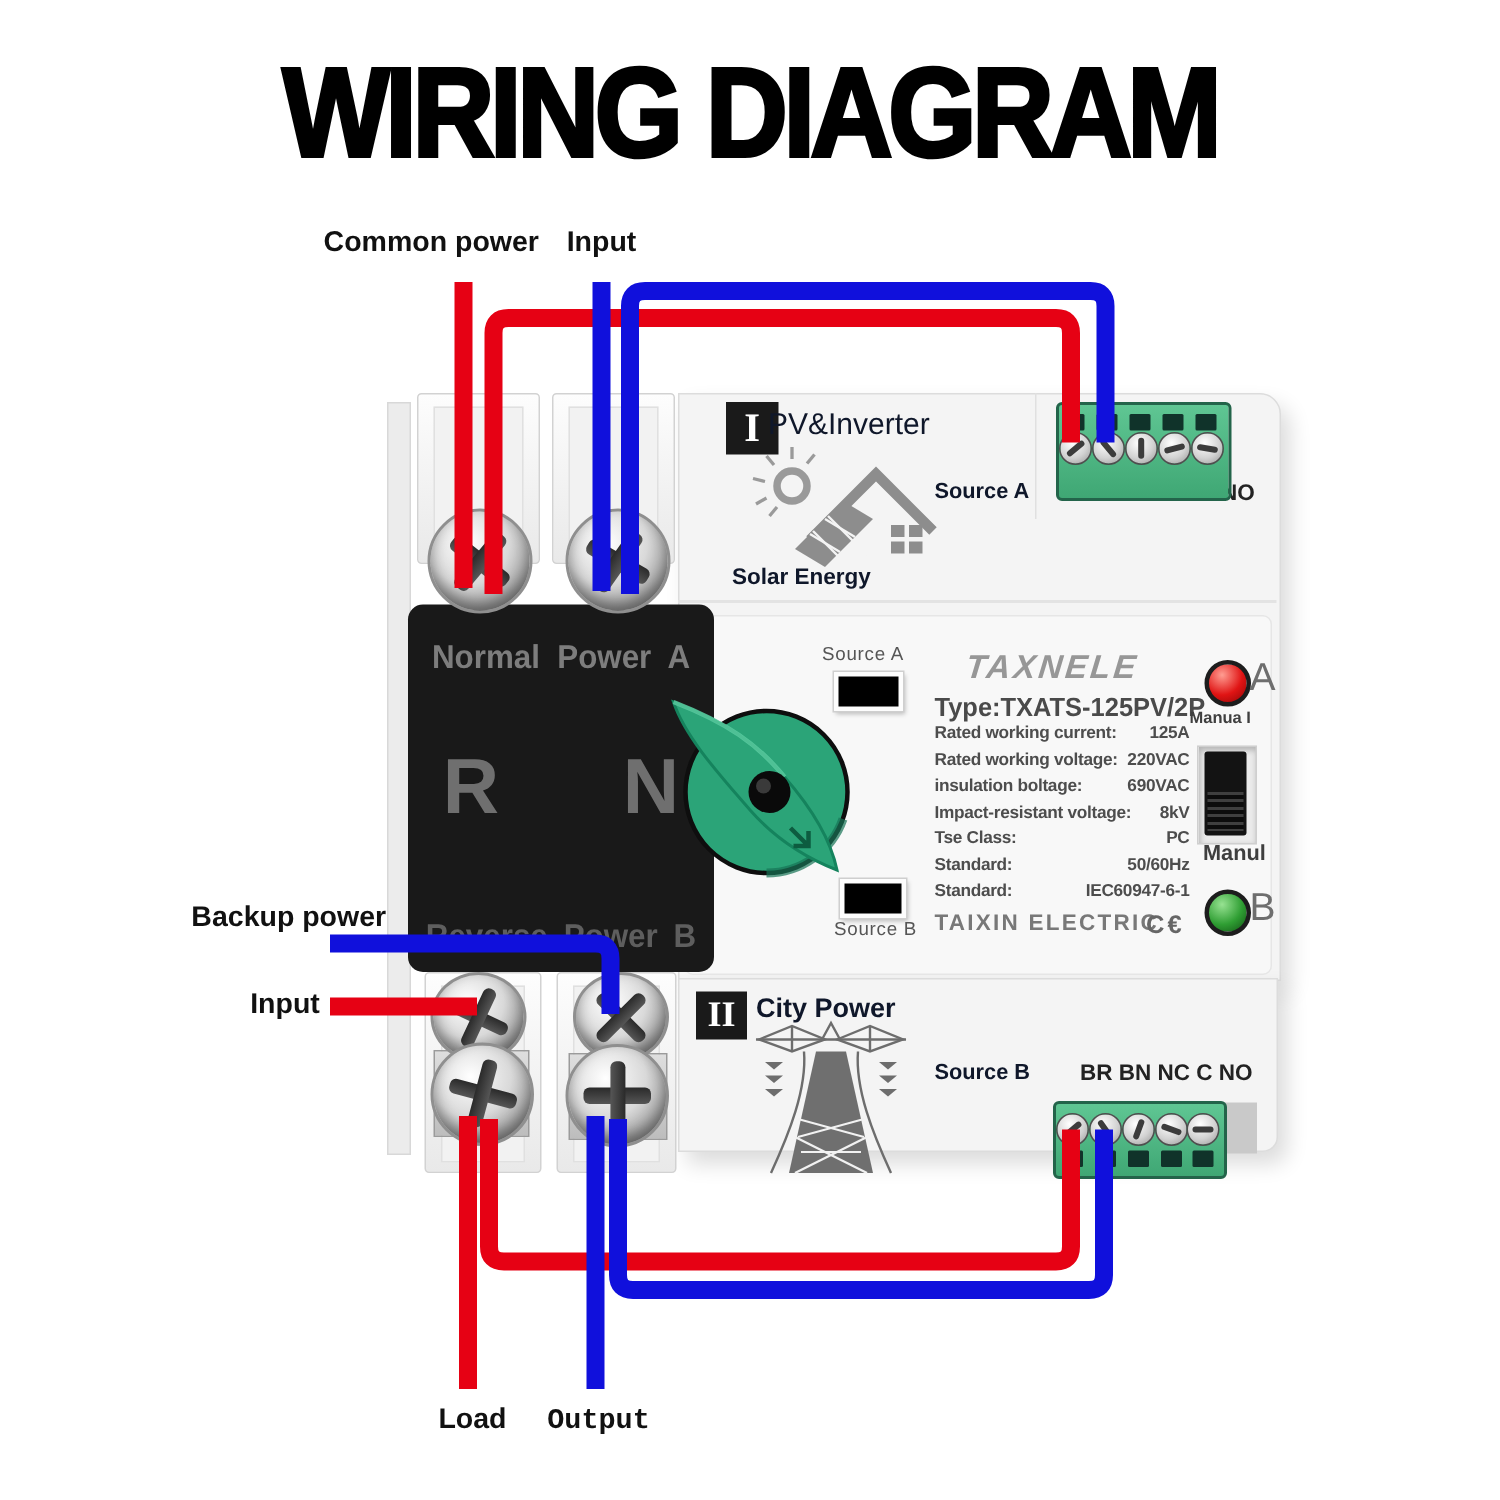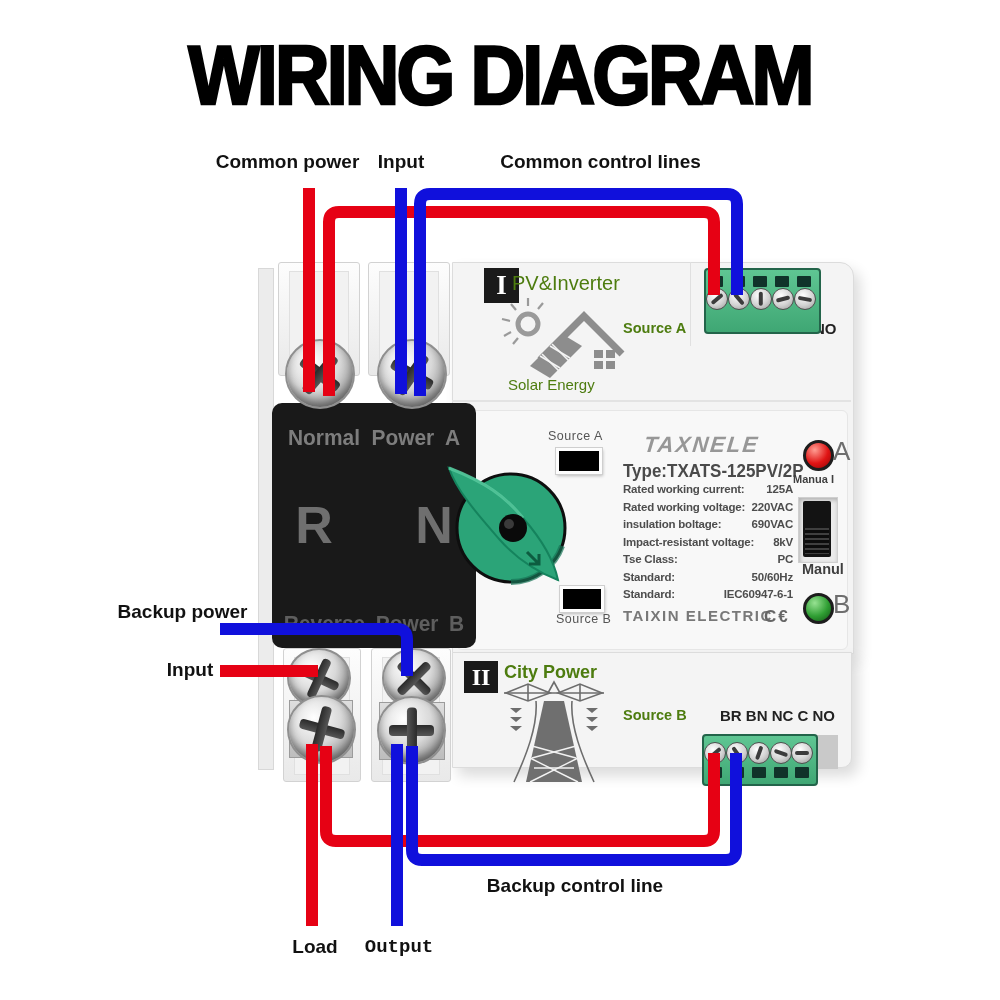--- a/index.html
+++ b/index.html
@@ -30,21 +30,21 @@
   
   .gblock{background:linear-gradient(180deg,#5 cc, #3a9); z-index:4;}
   .gblock{background:linear-gradient(180deg,#5fc693,var(--terminal-green,#3fa774));
           border:2px solid #23644a;border-radius:4px;z-index:4;}
   .gslot{position:absolute;width:14px;height:11px;background:#10332a;border-radius:1px;}
   .gscrew{position:absolute;width:20px;height:20px;border-radius:50%;border:1px solid #4e4e4e;
           background:radial-gradient(circle at 40% 32%,#ffffff,#d2d2d2 55%,#969696);}
   .gslash{position:absolute;left:15%;top:41%;width:70%;height:18%;background:#3c3c3c;
           border-radius:2px;transform:rotate(-40deg);}
   
-  .devtext{color:#4d7c0f;white-space:nowrap;}
+  .devtext{color:#0f172a;white-space:nowrap;}
   .numeral{background:#1a1a1a;color:#fff;text-align:center;
            font-family:"Liberation Serif",serif;font-weight:bold;z-index:4;}
   .spec-row{display:flex;justify-content:space-between;font-size:11.5px;color:#4d4d4d;
             font-weight:bold;letter-spacing:-.2px;}
   .note-line{font-size:11.5px;color:#4d4d4d;font-weight:bold;line-height:12.5px;white-space:pre;}
   
   .indwin{background:#000;border:3px solid #fdfdfd;box-shadow:0 0 0 1px #cfcfcf,1px 2px 3px rgba(0,0,0,.25);z-index:4;}
   .led{border-radius:50%;border:3px solid #1d1d1d;z-index:4;}
   #ledA{background:radial-gradient(circle at 35% 28%,#ff9d92,var(--led-red,#e01414) 55%,#8e0505);}
   #ledB{background:radial-gradient(circle at 35% 28%,#97e292,var(--led-green,#2f9e33) 55%,#115214);}
@@ -119,21 +119,21 @@
     <div class="bar" style="transform:rotate(15deg);"></div>
     <div class="bar" style="transform:rotate(-75deg);"></div>
   </div>
   <div class="abs screw" style="left:377px;top:696px;width:65px;height:65px;">
     <div class="bar" style="transform:rotate(0deg);"></div>
     <div class="bar" style="transform:rotate(90deg);"></div>
   </div>
 
   <div class="abs numeral" style="left:484px;top:268px;width:35px;height:35px;font-size:27px;line-height:35px;">I</div>
   <div class="abs devtext" style="left:512px;top:272px;font-size:20px;z-index:4;">PV&amp;Inverter</div>
-  <div class="abs devtext" style="left:508px;top:376px;font-size:15px;font-weight:normal;z-index:4;">Solar Energy</div>
+  <div class="abs devtext" style="left:488px;top:376px;font-size:15px;font-weight:bold;z-index:4;">Solar Energy</div>
   <div class="abs devtext" style="left:623px;top:320px;font-size:14.5px;font-weight:bold;z-index:4;">Source A</div>
   <div class="abs devtext" style="left:722px;top:320px;font-size:15px;font-weight:bold;color:#222;z-index:4;">AR AN NC C NO</div>
 
   <svg class="abs" style="left:494px;top:294px;z-index:3;" width="140" height="86" viewBox="0 0 140 86">
     <g stroke="#9a9a9a" fill="none">
       <circle cx="34" cy="30" r="10" stroke-width="5"></circle>
       <g stroke-width="2.2">
         <line x1="34" y1="12" x2="34" y2="4"></line>
           <line x1="22" y1="16" x2="17" y2="10"></line>
         <line x1="16" y1="27" x2="8" y2="25"></line>
@@ -309,20 +309,18 @@
     <path class="w-blue" d="M 220 629 L 397 629 Q 407 629 407 639 L 407 676"></path>
     <path class="w-red" d="M 220 671 L 318 671"></path>
     <path class="w-red" d="M 312 744 L 312 926"></path>
     <path class="w-red" d="M 326 746 L 326 831 Q 326 841 336 841 L 704 841 Q 714 841 714 831 L 714 753"></path>
     <path class="w-blue" d="M 397 744 L 397 926"></path>
     <path class="w-blue" d="M 412 746 L 412 850 Q 412 860 422 860 L 726 860 Q 736 860 736 850 L 736 753"></path>
   </svg>
 
   <div class="abs wlabel" style="left:205px;top:151px;width:165px;">Common power</div>
   <div class="abs wlabel" style="left:365px;top:151px;width:72px;">Input</div>
-  <div class="abs wlabel" style="left:488px;top:151px;width:225px;">Common control lines</div>
-  <div class="abs wlabel" style="left:110px;top:601px;width:145px;">Backup power</div>
+  <div class="abs wlabel" style="left:120px;top:601px;width:145px;">Backup power</div>
   <div class="abs wlabel" style="left:150px;top:659px;width:80px;">Input</div>
   <div class="abs wlabel" style="left:280px;top:936px;width:70px;">Load</div>
   <div class="abs wlabel" style="left:361px;top:936px;width:76px;font-family:Liberation Mono, monospace;">Output</div>
-  <div class="abs wlabel" style="left:475px;top:875px;width:200px;">Backup control line</div>
 
 </div>
 
 </body></html>

